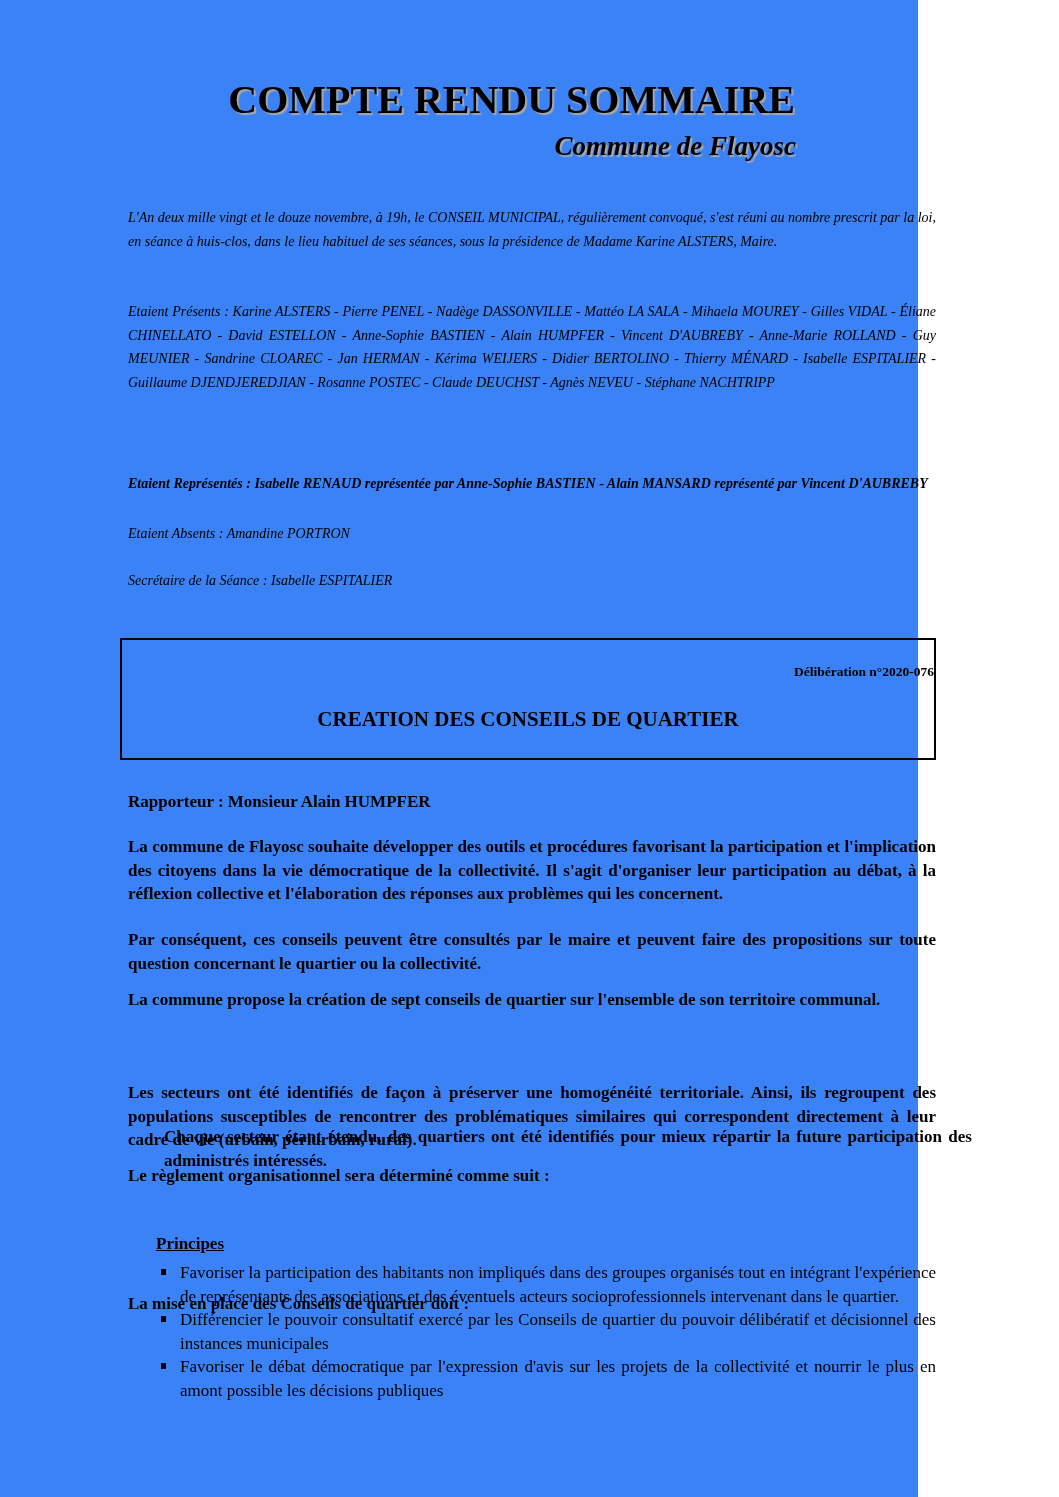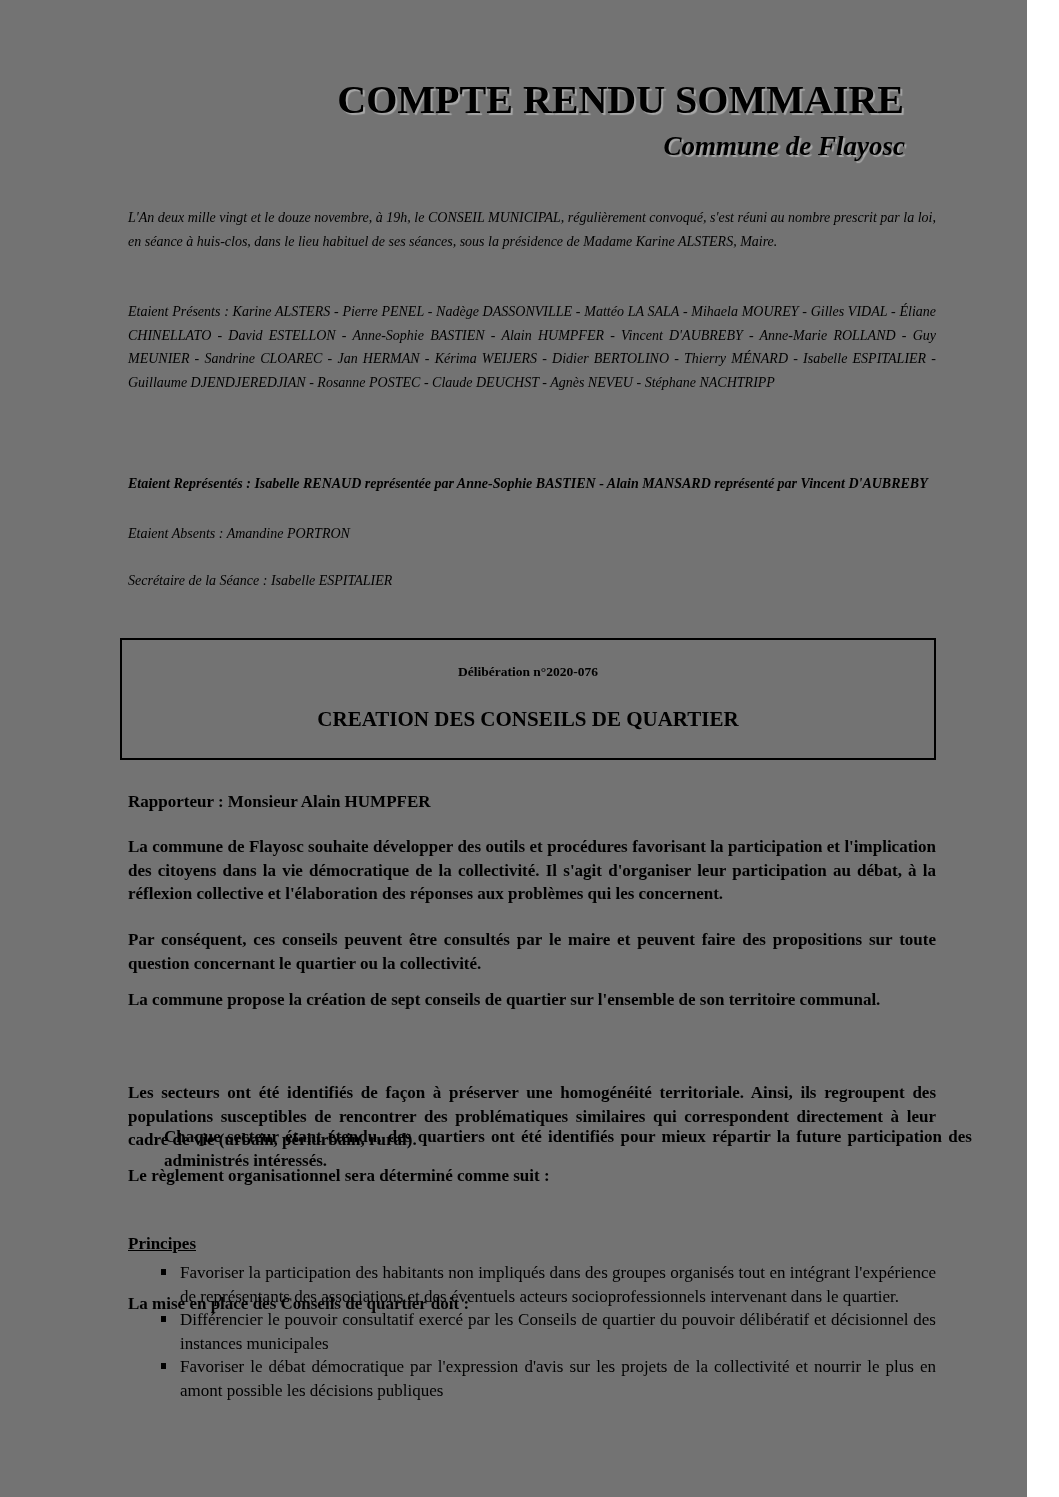--- a/index.html
+++ b/index.html
@@ -1,51 +1,51 @@
 <!DOCTYPE html>
 <html><head>
   <meta charset="utf-8">
   <style>
     html, body { margin: 0; padding: 0; background: #ffffff; }
     body { width: 1059px; height: 1497px; position: relative; overflow: hidden; color: #000; }
-    .page { position: absolute; left: 0; top: 0; width: 1027px; height: 1497px; background: #737373; }
+    .page { position: absolute; left: 0; top: 0; width: 918px; height: 1497px; background: #3b82f6; }
     .title {
       position: absolute; right: 123px; top: 80px;
       font-family: "Liberation Serif", serif; font-weight: bold; font-size: 40px;
       letter-spacing: 0px; text-shadow: 2px 2px 1px #a8a8a8; white-space: nowrap; line-height: 1;
     }
     .subtitle {
       position: absolute; right: 122px; top: 133px;
       font-family: "Liberation Serif", serif; font-weight: bold; font-style: italic; font-size: 27px;
       text-shadow: 2px 2px 1px #a8a8a8; white-space: nowrap; line-height: 1;
     }
     .intro {
       position: absolute; left: 128px; width: 808px;
       font-family: "Liberation Serif", serif; font-style: italic; font-size: 14px;
       line-height: 23.6px; text-align: justify; margin: 0;
     }
     .box {
       position: absolute; left: 120px; top: 638px; width: 816px; height: 122px;
       border: 2px solid #000; box-sizing: border-box;
     }
     .box .delib {
-      position: absolute; left: 0; right: 0; top: 24px; text-align: center;
+      position: absolute; left: 0; right: 0; top: 24px; text-align: right;
       font-family: "Liberation Serif", serif; font-weight: bold; font-size: 13.5px;
     }
     .box .heading {
       position: absolute; left: 0; right: 0; top: 67px; text-align: center;
       font-family: "Liberation Serif", serif; font-weight: bold; font-size: 21px;
     }
     .body-text {
       position: absolute; left: 128px; width: 808px;
       font-family: "Liberation Serif", serif; font-size: 17px; line-height: 23.5px;
       text-align: justify; margin: 0; font-weight: bold;
     }
     .rapporteur { font-weight: bold; }
-    .principes { font-weight: bold; text-decoration: underline; }
+    .principes { font-weight: bold; text-decoration: underline; margin-left: 28px; }
     .bullets {
       position: absolute; left: 128px; width: 808px; margin: 0; padding: 0; list-style: none;
       font-family: "Liberation Serif", serif; font-size: 17px; line-height: 23.5px;
     }
     .bullets li { position: relative; padding-left: 52px; text-align: justify; }
     .bullets li .bullet-icon {
       position: absolute; left: 33px; top: 8px; width: 5px; height: 6px; background: #000;
     }
   </style>
 </head>

